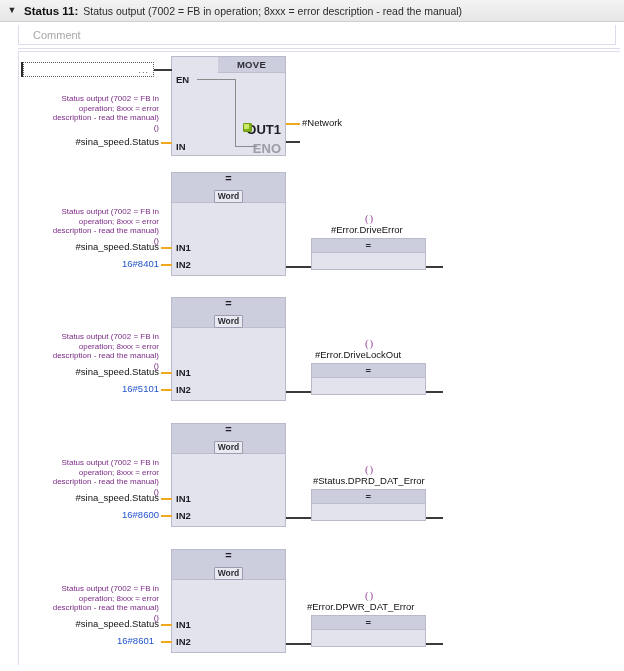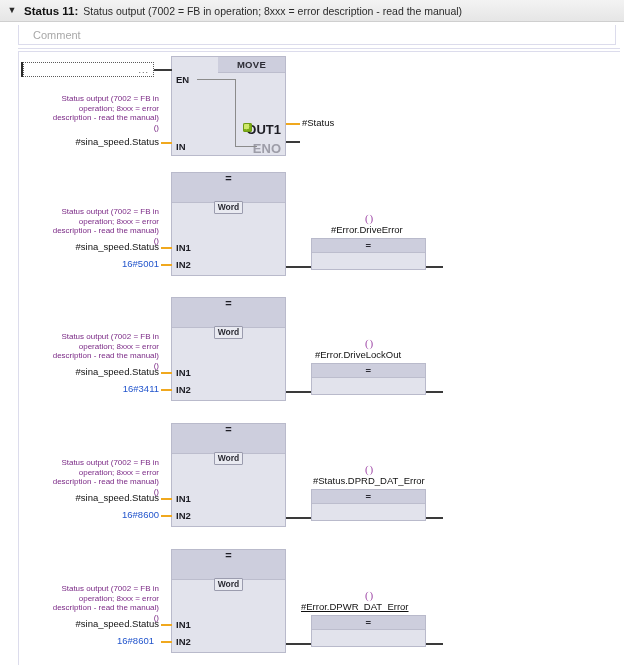--- a/index.html
+++ b/index.html
@@ -88,21 +88,21 @@
     display:flex;flex-direction:column;align-items:center;justify-content:flex-start;
     border-bottom:1px solid #bcbdcd;
     padding-top:1px;
     box-sizing:border-box;
   }
   .eq-sym{
     font-size:11px;font-weight:bold;color:#1e1e26;line-height:9px;
     letter-spacing:0;
   }
   .type-tag{
-    margin-top:18px;
+    margin-top:7px;
     background:#e9eaf1;
     border:1px solid #9b9cae;
     font-size:8.5px;font-weight:bold;color:#2c2c35;
     padding:0 3px;line-height:11px;
     border-radius:1px;
   }
 
   
   .pin{
     position:absolute;
@@ -212,36 +212,36 @@
   <div class="operand-sel" style="left:2px;top:10px;height:15px;"></div>
   <div class="operand-box" style="left:4px;top:10px;width:131px;height:15px;" title="...">...</div>
   <div class="wire-k" style="left:135px;top:17px;width:18px;"></div>
 
   <div class="lbl-purple" style="left:28px;top:42px;">Status output (7002 = FB in operation; 8xxx = error description  - read the manual) ()</div>
 
   <div class="lbl-blk" style="left:20px;top:84px;width:120px;">#sina_speed.Status</div>
   <div class="wire-o" style="left:142px;top:90px;width:11px;"></div>
 
   <div class="wire-o" style="left:267px;top:71px;width:14px;"></div>
-  <div class="lbl-blk" style="left:283px;top:65px;text-align:left;">#Status</div>
+  <div class="lbl-blk" style="left:283px;top:65px;text-align:left;">#Network</div>
 
   <div class="wire-k" style="left:267px;top:89px;width:14px;"></div>
 
   <div class="fb" style="left:152px;top:120px;width:115px;height:104px;">
     <div class="fb-head-cmp">
       <span class="eq-sym">=</span>
       <span class="type-tag">Word</span>
     </div>
     <div class="pin" style="top:69px;">IN1</div>
     <div class="pin" style="top:86px;">IN2</div>
   </div>
   <div class="lbl-purple" style="left:28px;top:41px;top:155px;">Status output (7002 = FB in operation; 8xxx = error description  - read the manual) ()</div>
   <div class="lbl-blk" style="left:20px;top:189px;width:120px;">#sina_speed.Status</div>
   <div class="wire-o" style="left:142px;top:195px;width:11px;"></div>
-  <div class="lbl-blue" style="left:20px;top:206px;width:120px;">16#5001</div>
+  <div class="lbl-blue" style="left:20px;top:206px;width:120px;">16#8401</div>
   <div class="wire-o" style="left:142px;top:212px;width:11px;"></div>
 
   <div class="wire-k" style="left:267px;top:214px;width:25px;"></div>
   <div class="coil-sym" style="left:346px;top:160px;">( )</div>
   <div class="coil-name" style="left:312px;top:172px;">#Error.DriveError</div>
   <div class="fb" style="left:292px;top:186px;width:115px;height:32px;">
     <div class="fb-head" style="height:13px;">=</div>
   </div>
   <div class="wire-k" style="left:407px;top:214px;width:17px;"></div>
 
@@ -249,21 +249,21 @@
     <div class="fb-head-cmp">
       <span class="eq-sym">=</span>
       <span class="type-tag">Word</span>
     </div>
     <div class="pin" style="top:69px;">IN1</div>
     <div class="pin" style="top:86px;">IN2</div>
   </div>
   <div class="lbl-purple" style="left:28px;top:280px;">Status output (7002 = FB in operation; 8xxx = error description  - read the manual) ()</div>
   <div class="lbl-blk" style="left:20px;top:314px;width:120px;">#sina_speed.Status</div>
   <div class="wire-o" style="left:142px;top:320px;width:11px;"></div>
-  <div class="lbl-blue" style="left:20px;top:331px;width:120px;">16#3411</div>
+  <div class="lbl-blue" style="left:20px;top:331px;width:120px;">16#5101</div>
   <div class="wire-o" style="left:142px;top:337px;width:11px;"></div>
 
   <div class="wire-k" style="left:267px;top:339px;width:25px;"></div>
   <div class="coil-sym" style="left:346px;top:285px;">( )</div>
   <div class="coil-name" style="left:296px;top:297px;">#Error.DriveLockOut</div>
   <div class="fb" style="left:292px;top:311px;width:115px;height:32px;">
     <div class="fb-head" style="height:13px;">=</div>
   </div>
   <div class="wire-k" style="left:407px;top:339px;width:17px;"></div>
 
@@ -298,19 +298,19 @@
     <div class="pin" style="top:86px;">IN2</div>
   </div>
   <div class="lbl-purple" style="left:28px;top:532px;">Status output (7002 = FB in operation; 8xxx = error description  - read the manual) ()</div>
   <div class="lbl-blk" style="left:20px;top:566px;width:120px;">#sina_speed.Status</div>
   <div class="wire-o" style="left:142px;top:572px;width:11px;"></div>
   <div class="lbl-blue" style="left:15px;top:583px;width:120px;">16#8601</div>
   <div class="wire-o" style="left:142px;top:589px;width:11px;"></div>
 
   <div class="wire-k" style="left:267px;top:591px;width:25px;"></div>
   <div class="coil-sym" style="left:346px;top:537px;">( )</div>
-  <div class="coil-name" style="left:282px;top:549px;text-decoration:underline;">#Error.DPWR_DAT_Error</div>
+  <div class="coil-name" style="left:288px;top:549px;">#Error.DPWR_DAT_Error</div>
   <div class="fb" style="left:292px;top:563px;width:115px;height:32px;">
     <div class="fb-head" style="height:13px;">=</div>
   </div>
   <div class="wire-k" style="left:407px;top:591px;width:17px;"></div>
 
 </div>
 
 </body></html>

